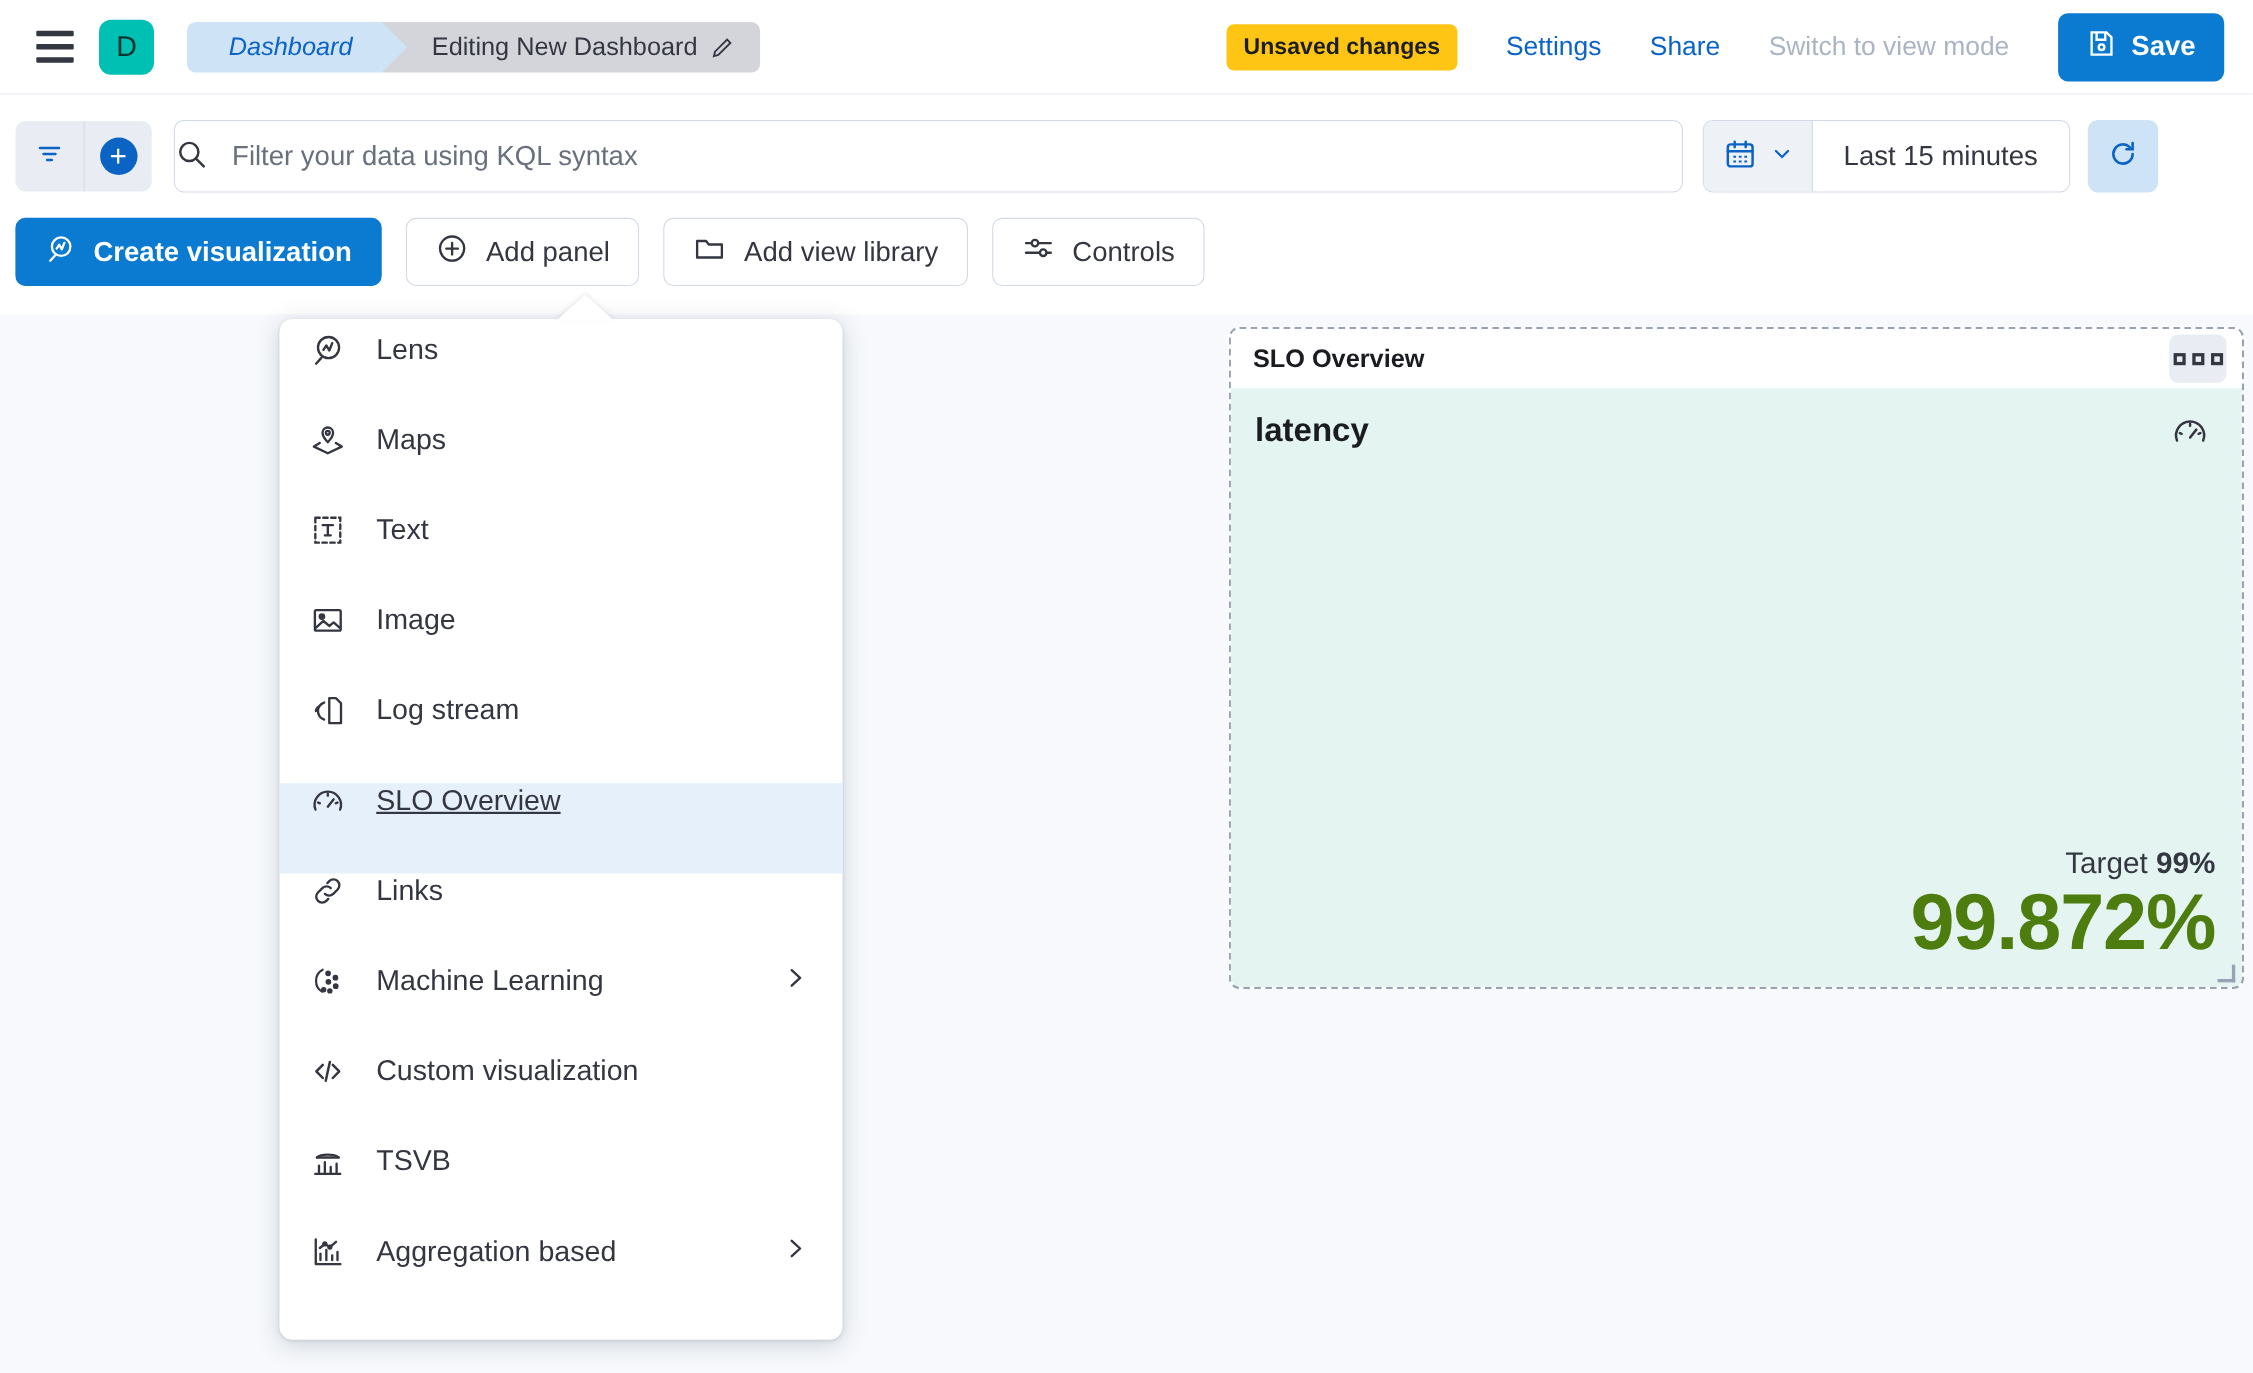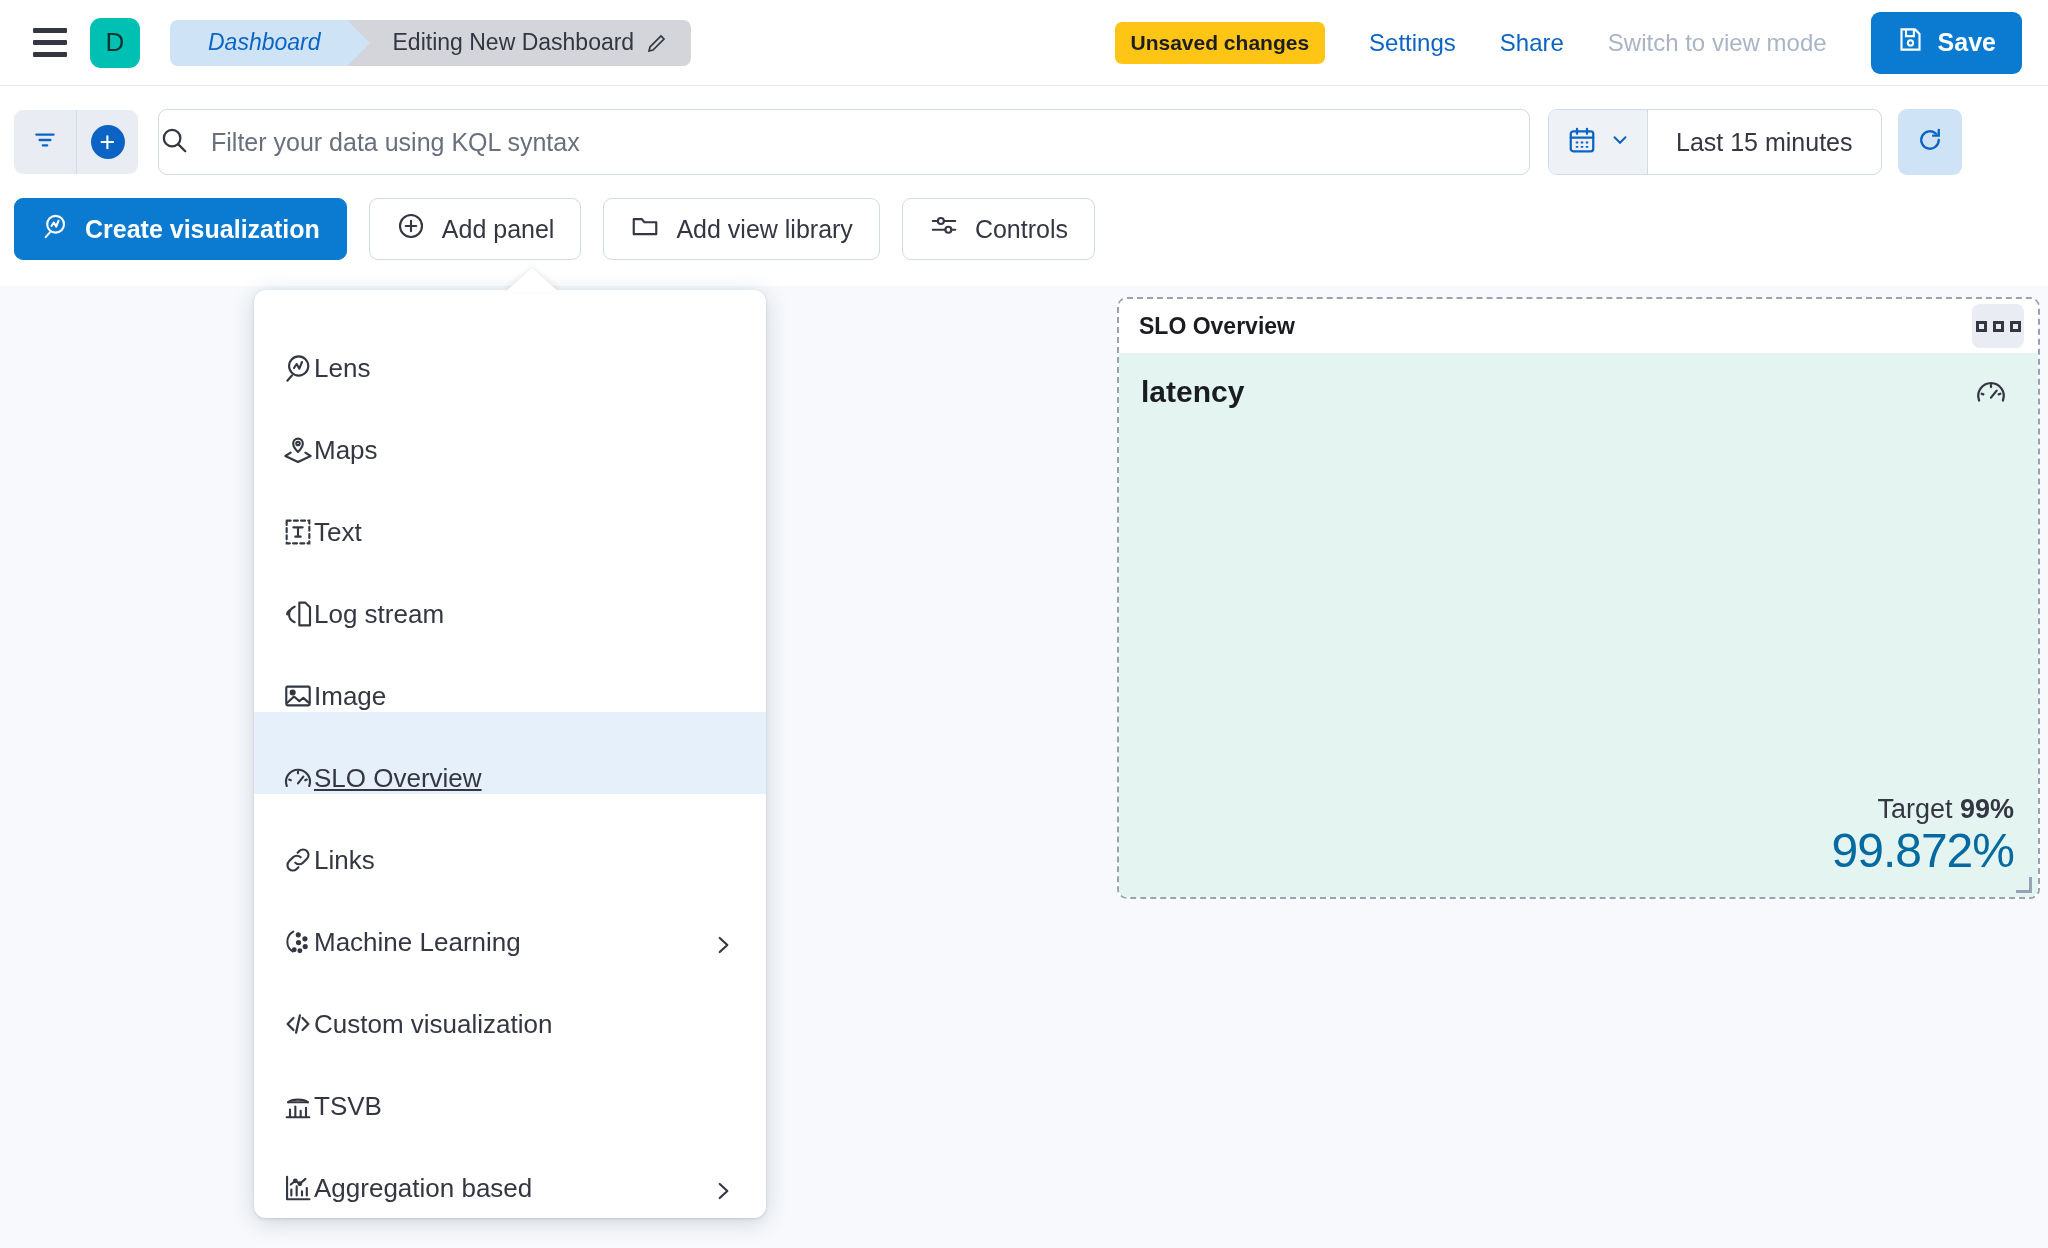--- a/index.html
+++ b/index.html
@@ -156,22 +156,22 @@
   .popover-arrow {
     position: absolute; left: 505px; top: 268px;
     width: 0; height: 0;
     border-left: 27px solid transparent;
     border-right: 27px solid transparent;
     border-bottom: 24px solid #ffffff;
     filter: drop-shadow(0 -2px 2px rgba(65,78,101,0.10));
     z-index: 41;
   }
   .menu-item {
-    height: 82px; display: flex; align-items: flex-end;
-    padding: 0 30px 0 28px; cursor: pointer; font-size: 26px; color: #343741;
+    height: 82px; display: flex; align-items: flex-start;
+    padding: 0 30px 0 28px; gap: 28px; cursor: pointer; font-size: 26px; color: #343741;
   }
   .menu-item.selected { background: #e6f0fa; }
   .menu-item.selected .mi-label { text-decoration: underline; }
   .mi-icon { width: 32px; display: flex; align-items: center; justify-content: center; flex: 0 0 32px; }
   .mi-label { flex: 1; }
   .mi-chevron { display: flex; align-items: center; }
 
   
   .slo-panel {
     position: absolute; left: 1117px; top: 297px;
@@ -198,21 +198,21 @@
     font-size: 30px; font-weight: bold; color: #1a1c21;
     display: flex; align-items: flex-start;
   }
   .gauge-ico { margin-left: auto; }
   .slo-metrics {
     position: absolute; right: 24px; bottom: 24px; text-align: right;
   }
   .slo-target { font-size: 27px; color: #343741; margin-bottom: 2px; }
   .slo-target b { font-weight: bold; }
   .slo-value {
-    font-size: 48px; font-weight: normal; color: #0369a1; letter-spacing: -1px; line-height: 1.0;
+    font-size: 72px; font-weight: bold; color: #4d7c0f; letter-spacing: -1px; line-height: 1.0;
   }
   .resize-handle {
     position: absolute; right: 6px; bottom: 6px;
     width: 16px; height: 16px;
     border-right: 3px solid #98a2b3; border-bottom: 3px solid #98a2b3;
   }
 </style>
 </head>
 <body>
 
@@ -383,36 +383,36 @@
         <svg width="32" height="32" viewBox="0 0 24 24" fill="none" stroke="#343741" stroke-width="1.6" stroke-linecap="round">
           <rect x="3.5" y="3.5" width="17" height="17" stroke-dasharray="3 2.4"></rect>
           <path d="M8.5 8.5h7M12 8.5v7M10 15.5h4"></path>
         </svg>
       </span>
       <span class="mi-label">Text</span>
     </div>
     <div class="menu-item">
       <span class="mi-icon">
         <svg width="32" height="32" viewBox="0 0 24 24" fill="none" stroke="#343741" stroke-width="1.6" stroke-linecap="round" stroke-linejoin="round">
+          <rect x="3.2" y="5" width="17.6" height="14" rx="1"></rect>
+          <circle cx="8" cy="9.4" r="1.5" fill="#343741"></circle>
+          <path d="M4 17l5-4.6 4 3.4 3-2.4 4 3.6"></path>
+        </svg>
+      </span>
+      <span class="mi-label">Image</span>
+    </div>
+    <div class="menu-item">
+      <span class="mi-icon">
+        <svg width="32" height="32" viewBox="0 0 24 24" fill="none" stroke="#343741" stroke-width="1.6" stroke-linecap="round" stroke-linejoin="round">
           <path d="M13 3.5h4.5L21 7v13.5h-8z"></path>
           <path d="M9.5 6.5c-2.6 1-4.2 3.2-4.2 5.8s1.6 4.8 4.2 5.8"></path>
           <path d="M6 9.2c-1.3.7-2.1 1.8-2.1 3.1"></path>
         </svg>
       </span>
       <span class="mi-label">Log stream</span>
-    </div>
-    <div class="menu-item">
-      <span class="mi-icon">
-        <svg width="32" height="32" viewBox="0 0 24 24" fill="none" stroke="#343741" stroke-width="1.6" stroke-linecap="round" stroke-linejoin="round">
-          <rect x="3.2" y="5" width="17.6" height="14" rx="1"></rect>
-          <circle cx="8" cy="9.4" r="1.5" fill="#343741"></circle>
-          <path d="M4 17l5-4.6 4 3.4 3-2.4 4 3.6"></path>
-        </svg>
-      </span>
-      <span class="mi-label">Image</span>
     </div>
     <div class="menu-item selected">
       <span class="mi-icon">
         <svg width="32" height="32" viewBox="0 0 24 24" fill="none" stroke="#343741" stroke-width="1.6" stroke-linecap="round" stroke-linejoin="round">
           <path d="M3.6 18a9 9 0 1116.8 0"></path>
           <path d="M12 16l4-5"></path>
           <path d="M5.4 13.2l1.2.5M12 7.2v1.3M18.6 13.2l-1.2.5"></path>
         </svg>
       </span>
       <span class="mi-label">SLO Overview</span>

